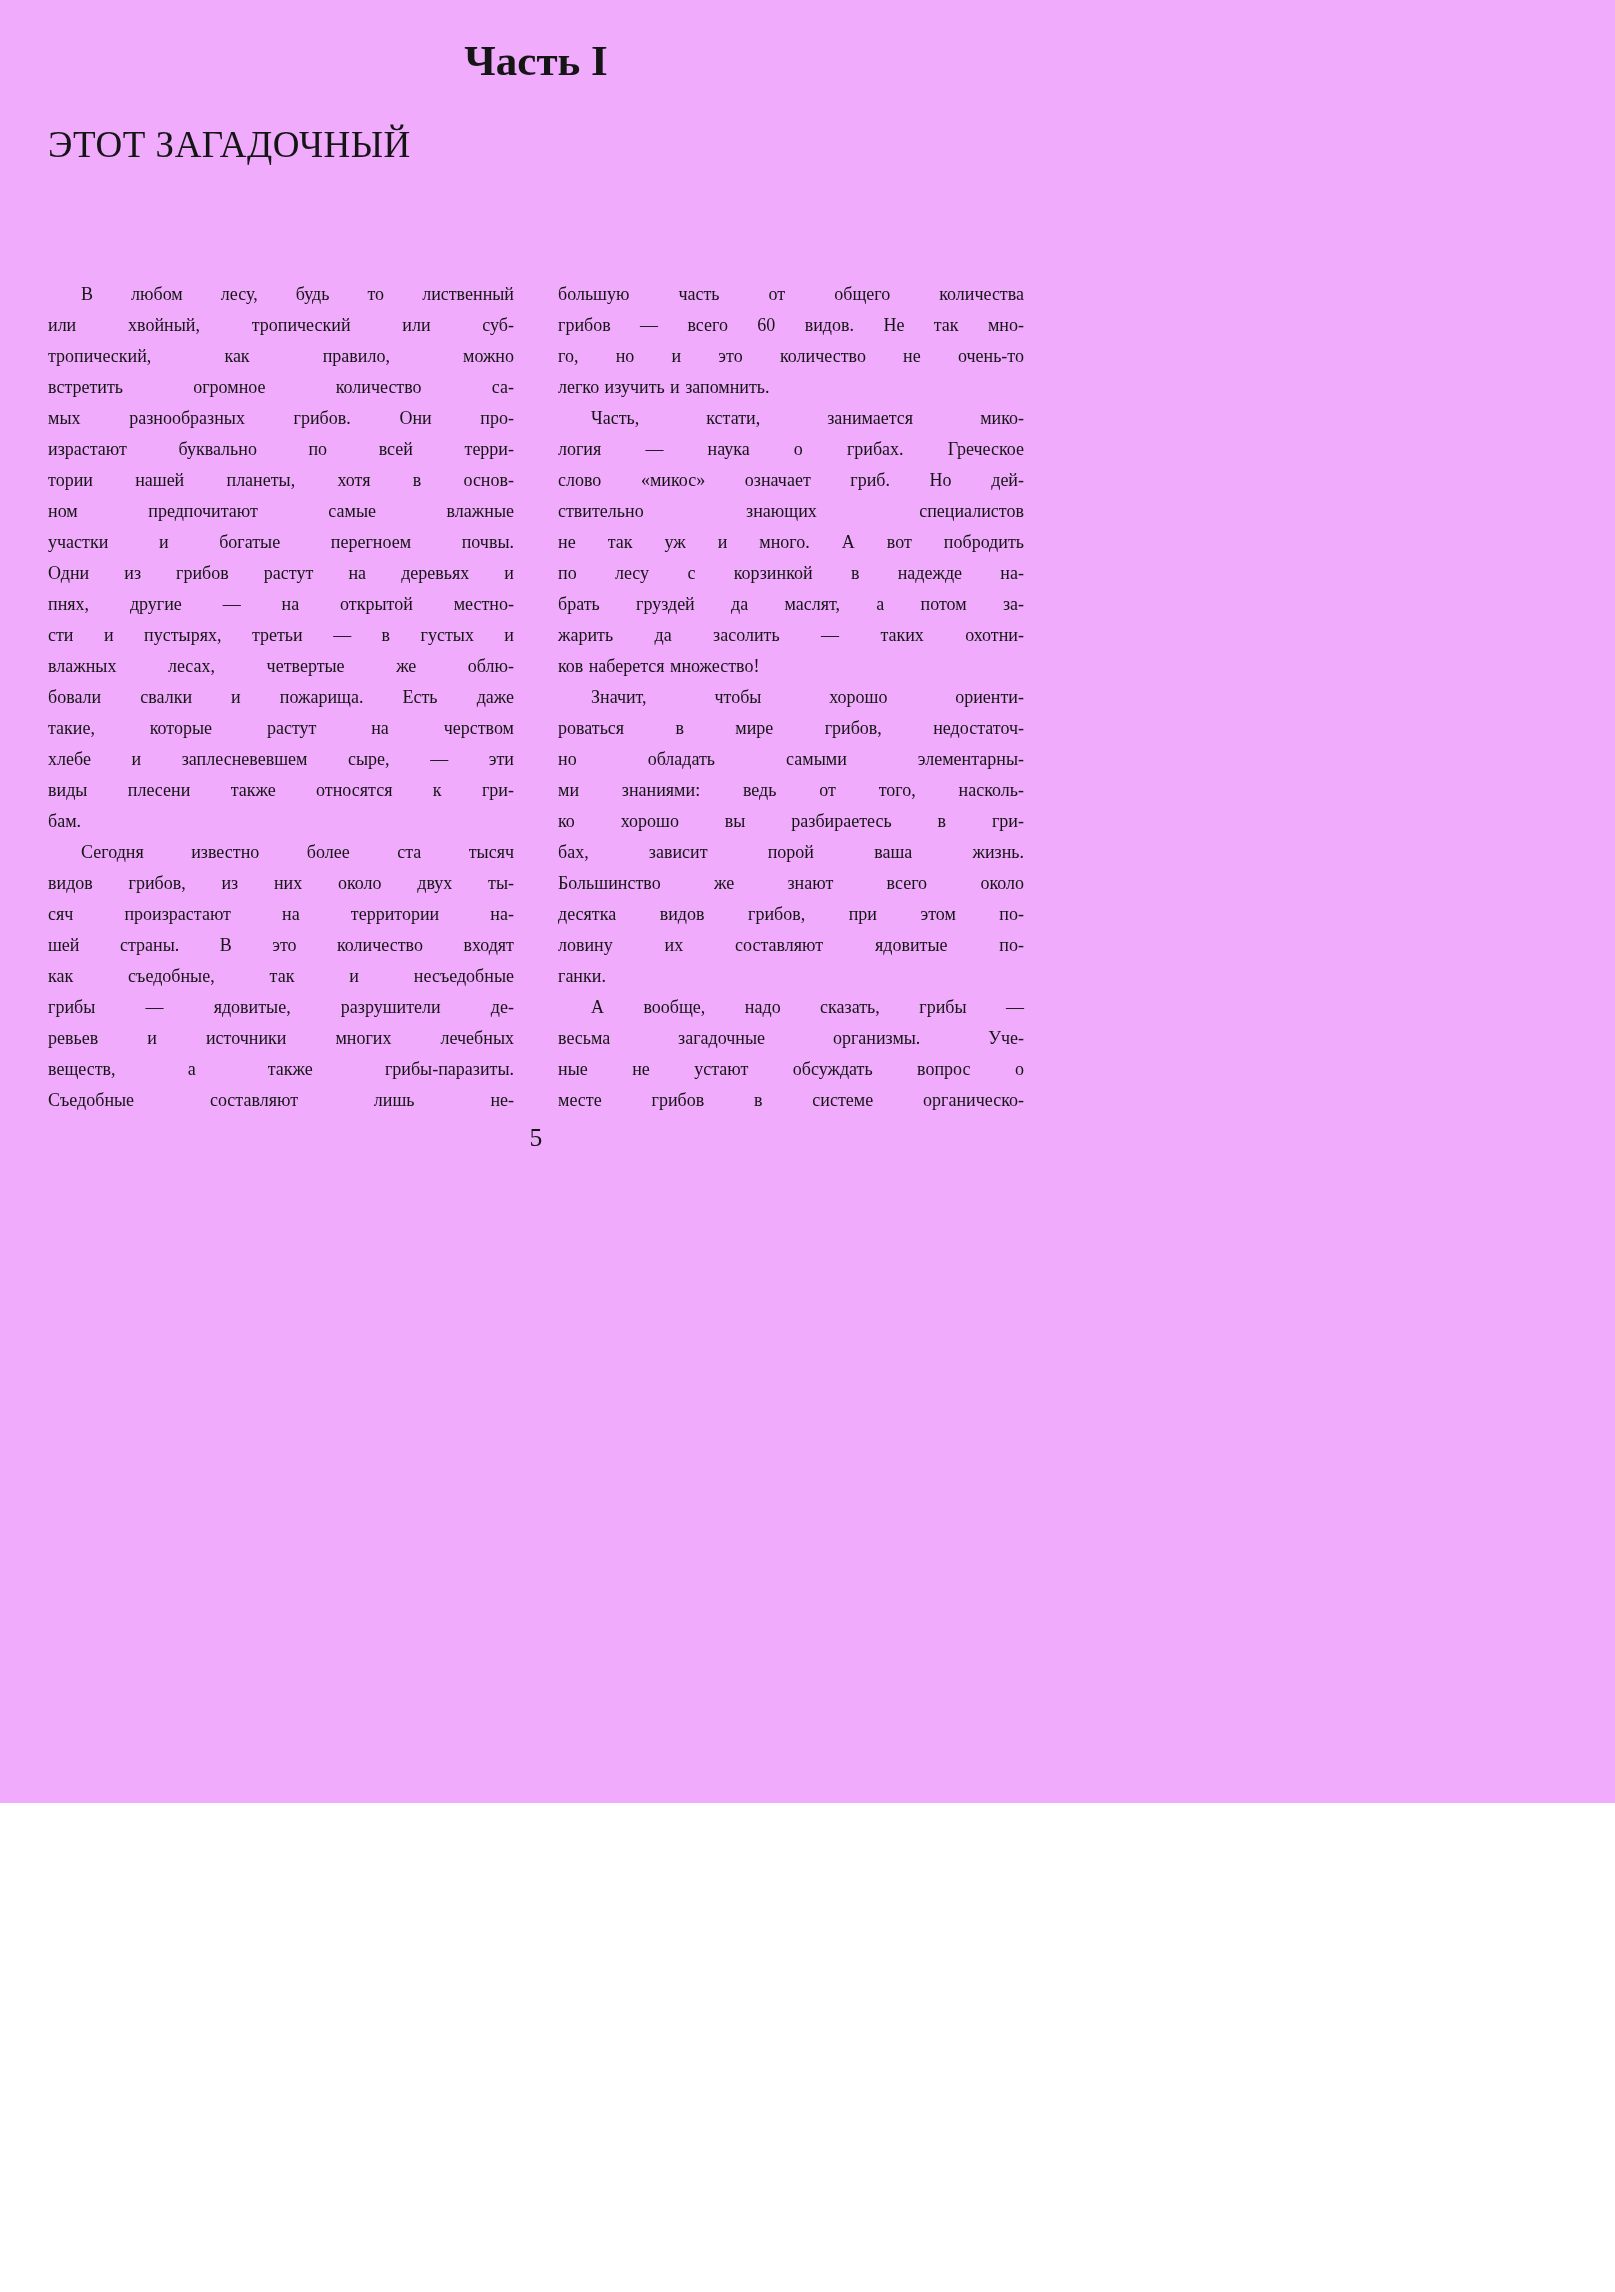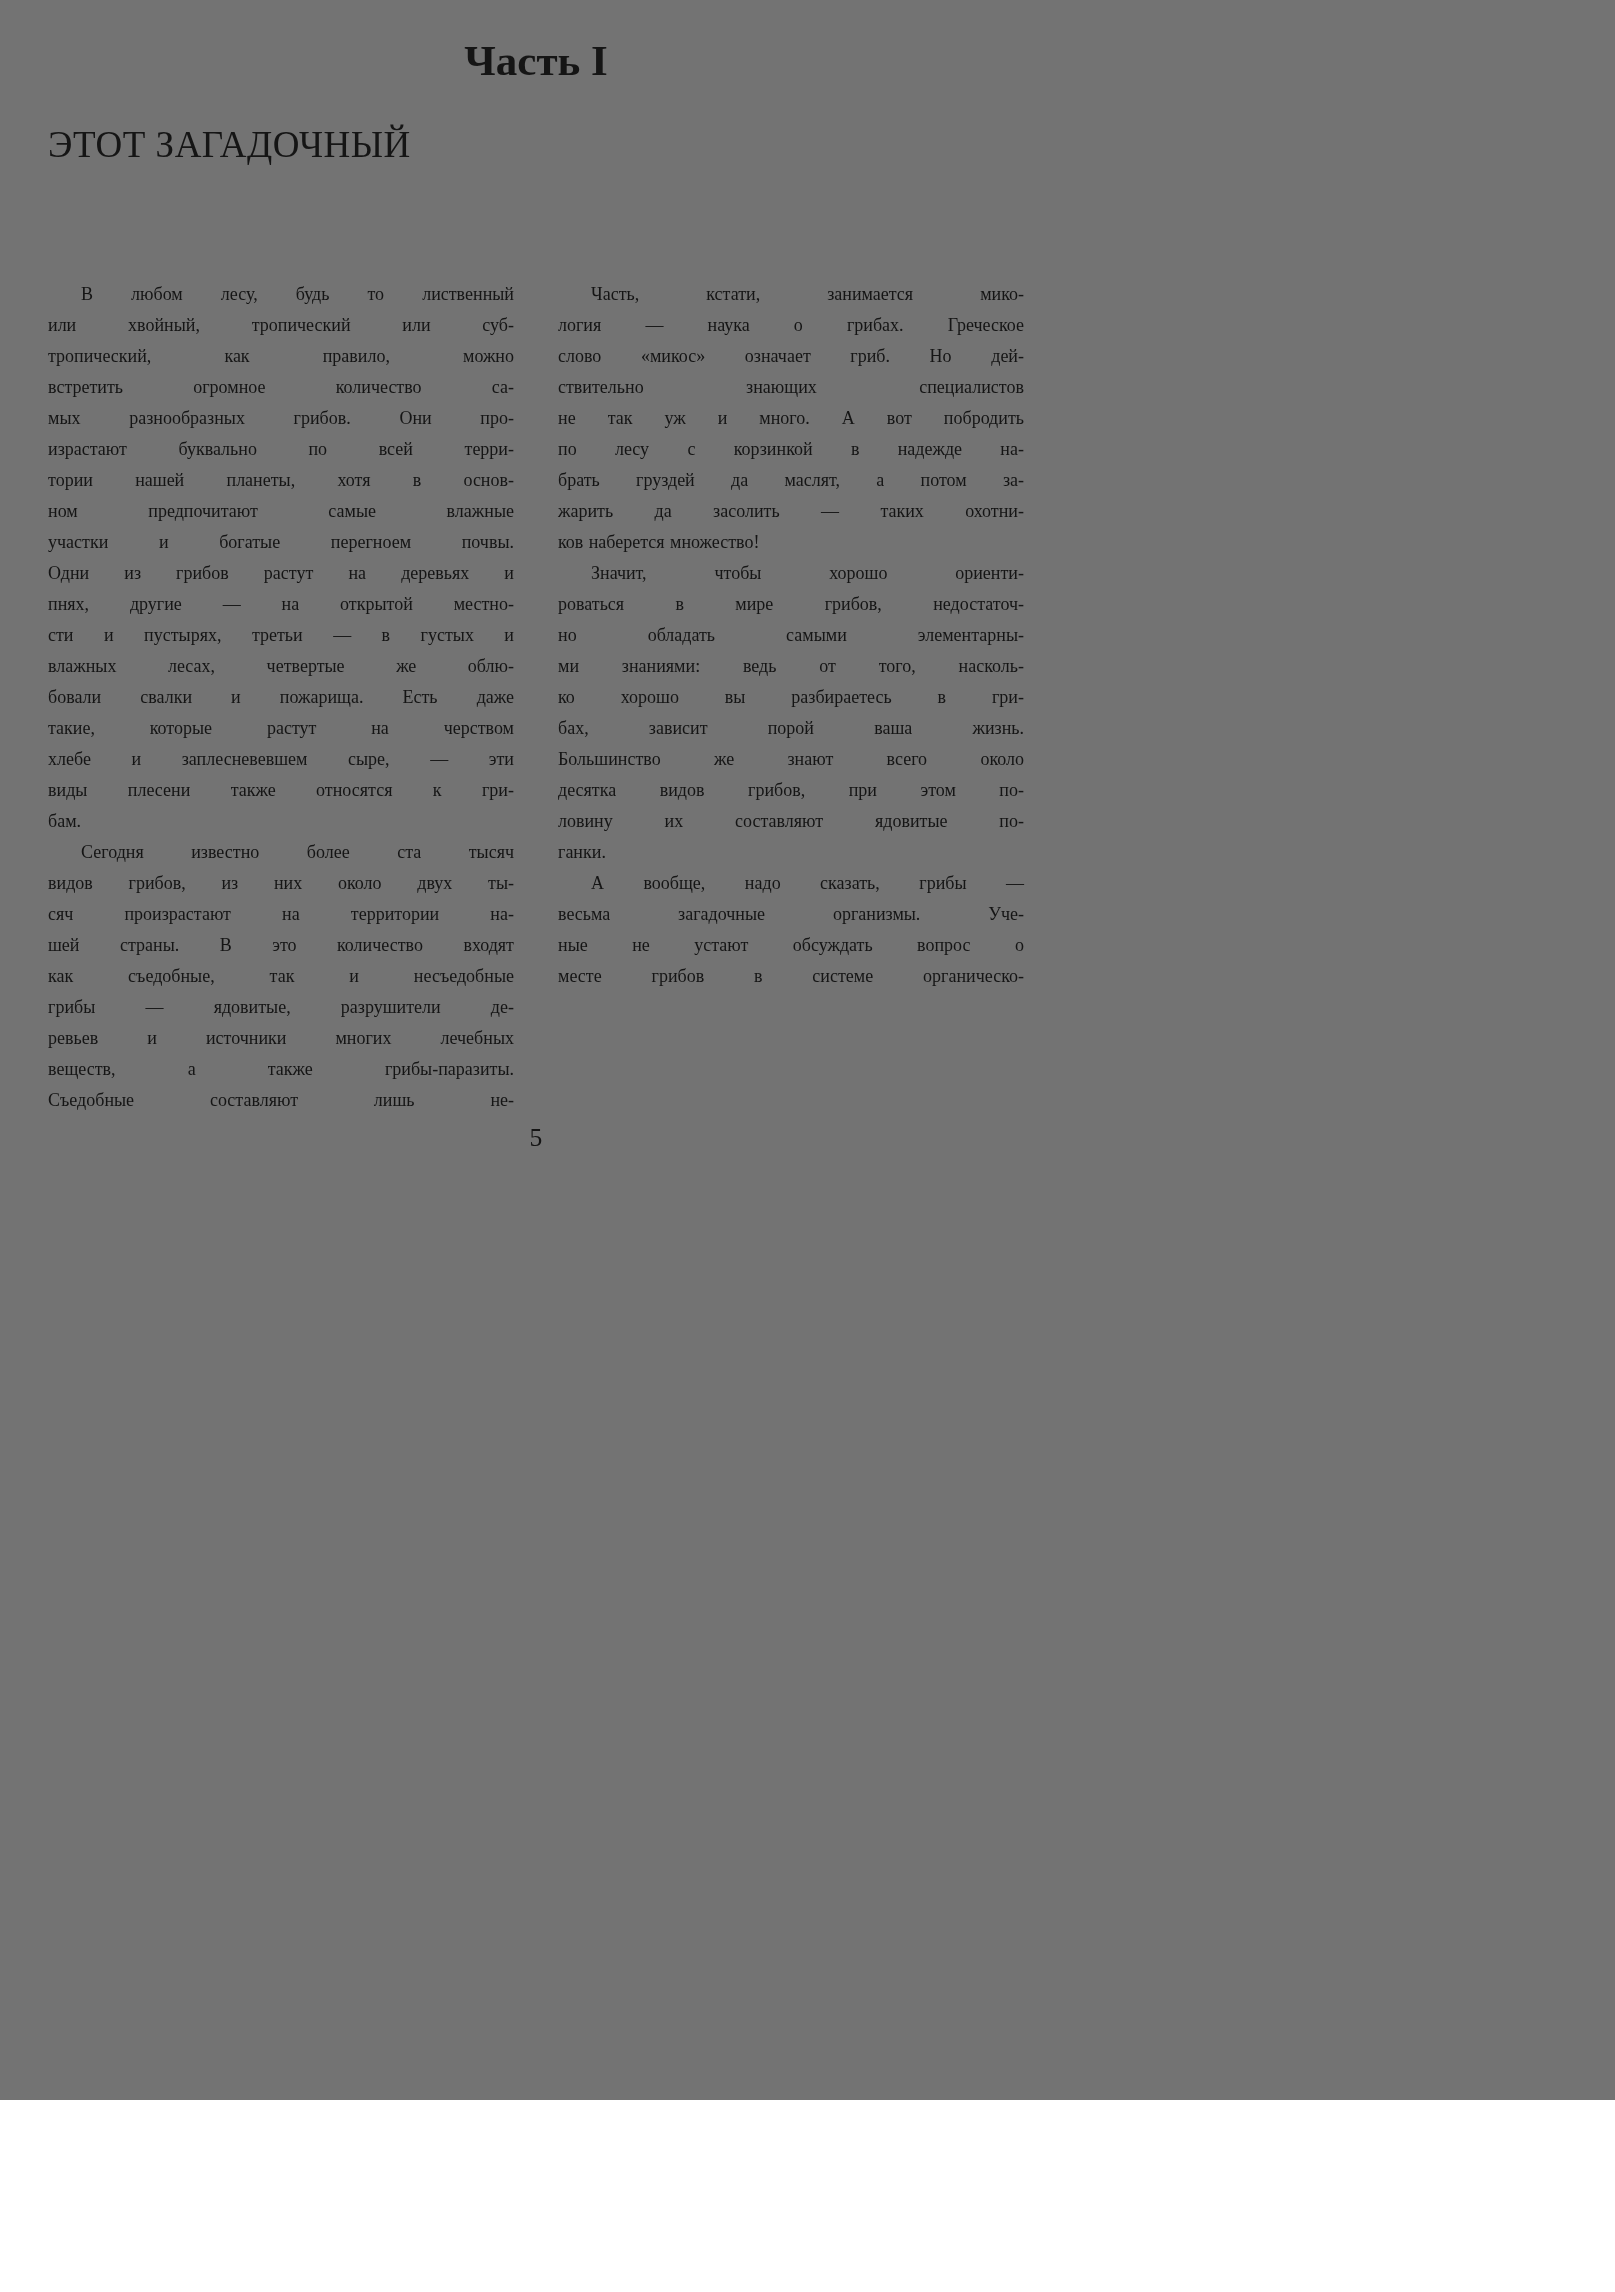--- a/index.html
+++ b/index.html
@@ -3,22 +3,22 @@
 <meta charset="utf-8">
 <style>
   html, body {
     margin: 0;
     padding: 0;
     background: #ffffff;
   }
   .page {
     position: relative;
     width: 1615px;
-    height: 2100px;
-    background: #737373;
+    height: 1803px;
+    background: #f0abfc;
     color: #151515;
     font-family: "Liberation Serif", "DejaVu Serif", serif;
     overflow: hidden;
   }
   .content {
     width: 976px;
     margin-left: 48px;
     padding-top: 37px;
   }
   .part-heading {
@@ -113,20 +113,26 @@
             <div class="line">шей страны. В это количество входят</div>
             <div class="line">как съедобные, так и несъедобные</div>
             <div class="line">грибы — ядовитые, разрушители де-</div>
             <div class="line">ревьев и источники многих лечебных</div>
             <div class="line">веществ, а также грибы-паразиты.</div>
             <div class="line">Съедобные составляют лишь не-</div>
           </div>
       </div>
 
       <div class="col">
+        <div class="para">
+            <div class="line">большую часть от общего количества</div>
+            <div class="line">грибов — всего 60 видов. Не так мно-</div>
+            <div class="line">го, но и это количество не очень-то</div>
+            <div class="line">легко изучить и запомнить.</div>
+          </div>
         <div class="para indent-first">
             <div class="line">Часть, кстати, занимается мико-</div>
             <div class="line">логия — наука о грибах. Греческое</div>
             <div class="line">слово «микос» означает гриб. Но дей-</div>
             <div class="line">ствительно знающих специалистов</div>
             <div class="line">не так уж и много. А вот побродить</div>
             <div class="line">по лесу с корзинкой в надежде на-</div>
             <div class="line">брать груздей да маслят, а потом за-</div>
             <div class="line">жарить да засолить — таких охотни-</div>
             <div class="line">ков наберется множество!</div>

